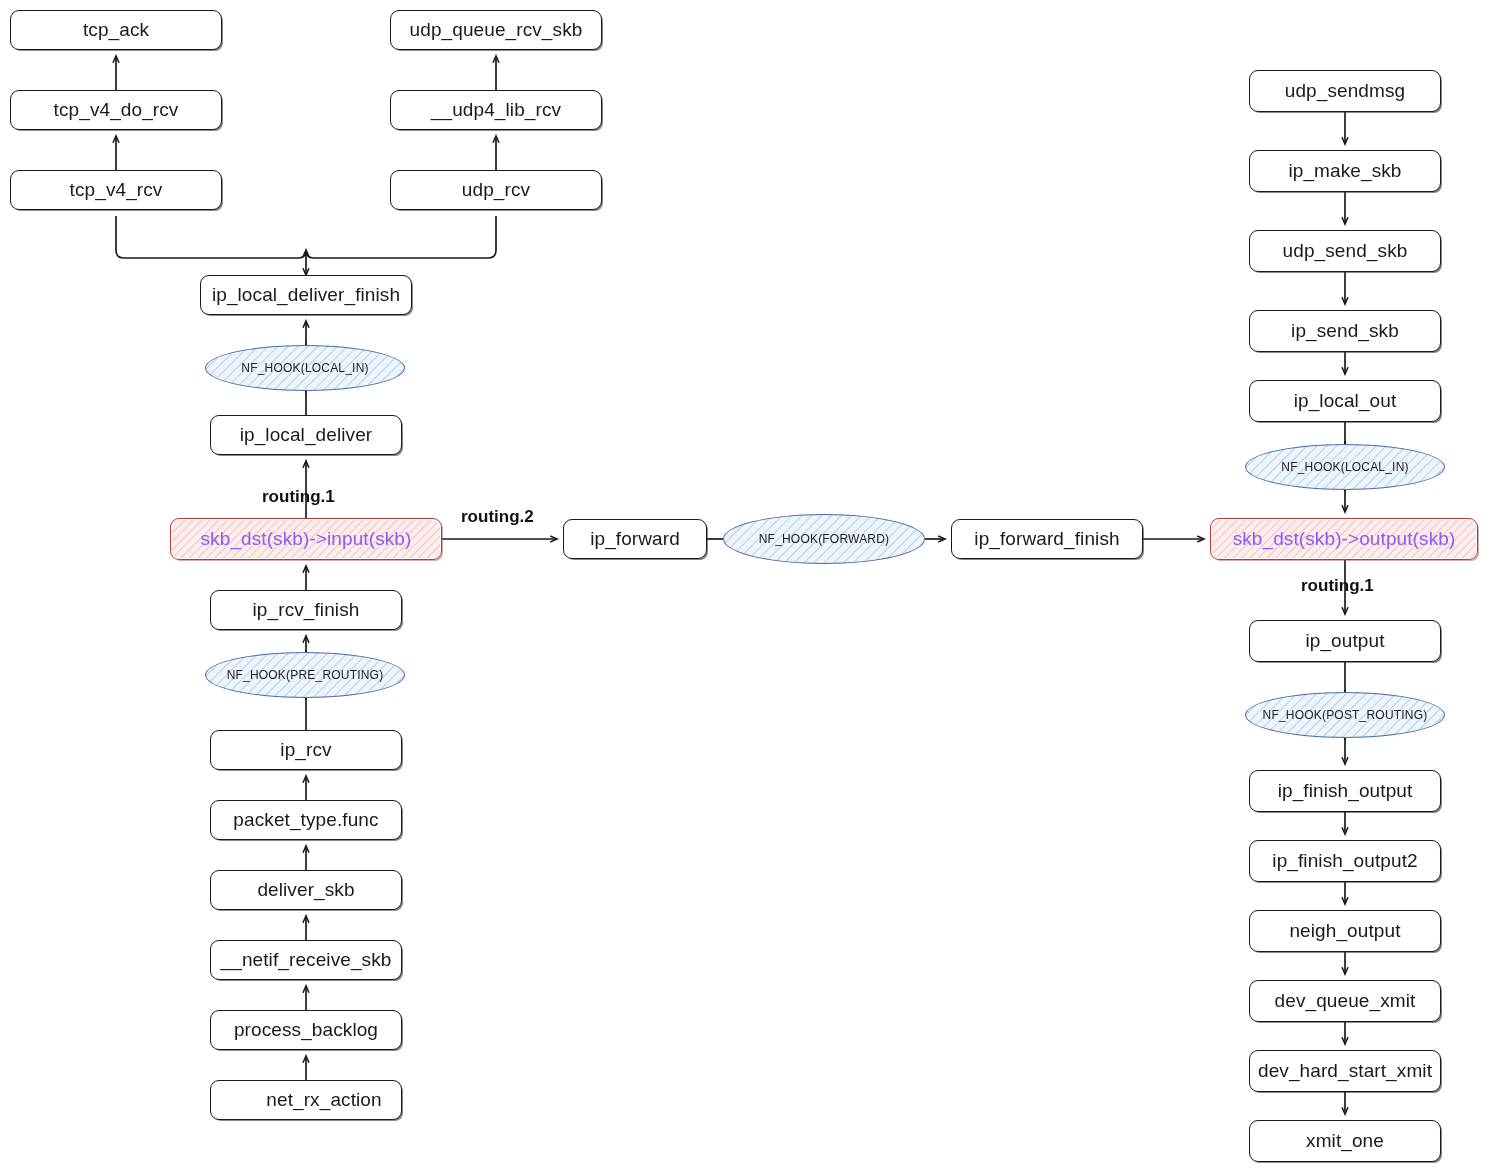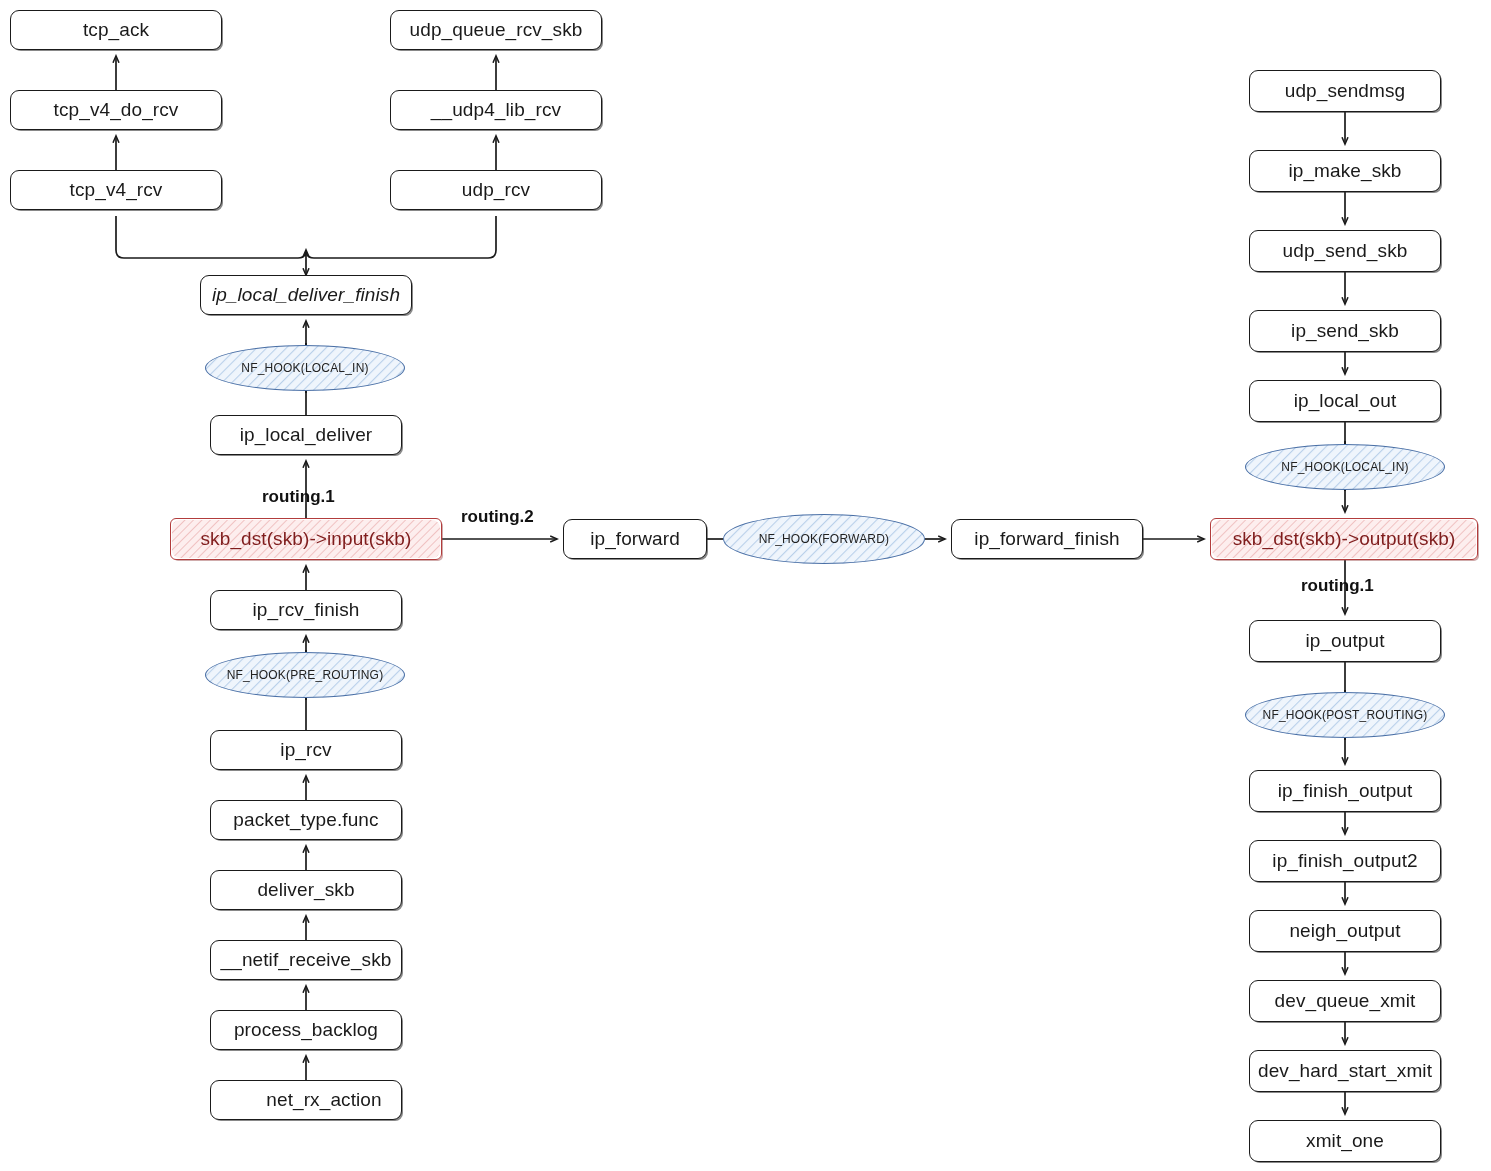--- a/index.html
+++ b/index.html
@@ -32,23 +32,22 @@
     justify-content:center;
     font-size:19px;
     color:#1a1a1a;
     letter-spacing:.1px;
     white-space:nowrap;
     box-shadow:2px 2px 0 -1px rgba(40,40,40,.55);
   }
   .node.red{
     border-color:#b23c3c;
     background:#fbe3e3;
-    color:#7f1d1d;
+    color:#8b5cf6;
     box-shadow:2px 2px 0 -1px rgba(150,70,70,.45);
-    border-radius:6px;
   }
   .hook{
     position:absolute;
     box-sizing:border-box;
     border:1.7px solid #4a6fa5;
     border-radius:50%;
     background:#e8f0fa;
     display:flex;
     align-items:center;
     justify-content:center;
@@ -161,21 +160,21 @@
   <div class="node" style="left:390px;top:10px;width:212px;height:40px;">
     <span>udp_queue_rcv_skb</span>
   </div>
   <div class="node" style="left:390px;top:90px;width:212px;height:40px;">
     <span>__udp4_lib_rcv</span>
   </div>
   <div class="node" style="left:390px;top:170px;width:212px;height:40px;">
     <span>udp_rcv</span>
   </div>
 
-  <div class="node" style="left:200px;top:275px;width:212px;height:40px;font-style:italic;">
+  <div class="node" style="left:200px;top:275px;width:212px;height:40px;">
     <span>ip_local_deliver_finish</span>
   </div>
 
   <div class="hook" style="left:205px;top:345px;width:200px;height:46px;background:transparent;">
     <span>NF_HOOK(LOCAL_IN)</span>
   </div>
 
   <div class="node" style="left:210px;top:415px;width:192px;height:40px;">
     <span>ip_local_deliver</span>
   </div>

